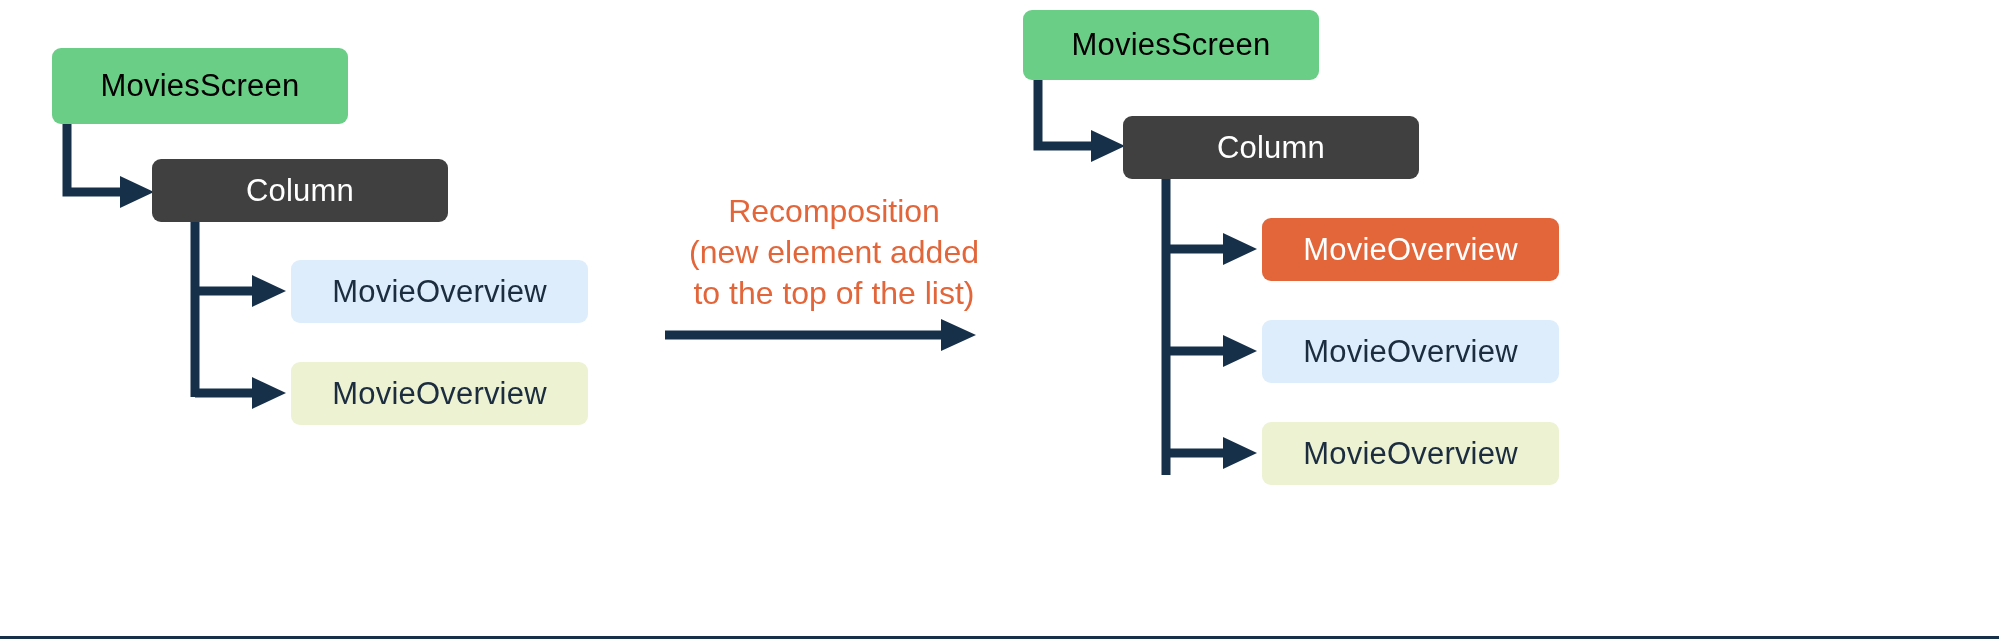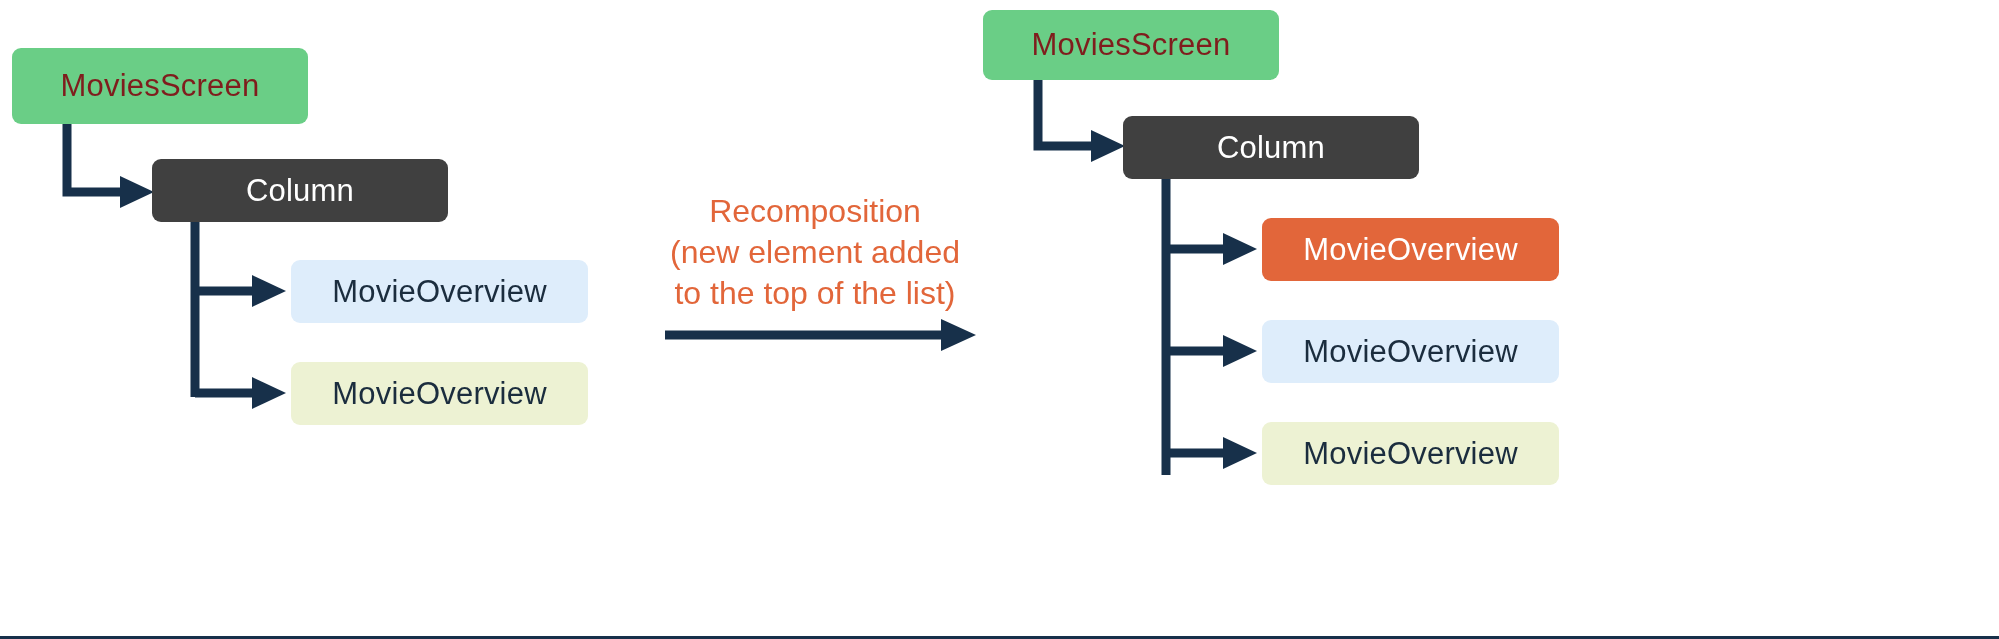--- a/index.html
+++ b/index.html
@@ -19,21 +19,21 @@
   .node {
     position: absolute;
     display: flex;
     align-items: center;
     justify-content: center;
     border-radius: 9px;
     font-size: 31px;
     letter-spacing: 0.2px;
     white-space: nowrap;
   }
-  .node-green  { background: #6ACE86; color: #7f1d1d; }
+  .node-green  { background: #6ACE86; color: #000000; margin-left: 40px; }
   .node-blue   { background: #404040; color: #ffffff; }
   .node-orange { background: #E2663A; color: #ffffff; }
   .node-lblue  { background: #DEEDFB; color: #1B2D3E; }
   .node-lime   { background: #EDF2D3; color: #1B2D3E; }
 
   .connector { position: absolute; }
   .connector svg { display: block; overflow: visible; }
 
   .caption {
     position: absolute;
@@ -89,21 +89,21 @@
     </div>
 
     <div class="node node-lime" style="left:291px; top:362px; width:297px; height:63px;">
       <span>MovieOverview</span>
     </div>
 
   </div>
 
   <div>
 
-    <div class="caption" style="left:665px; top:191px; width:300px;">Recomposition
+    <div class="caption" style="left:684px; top:191px; width:300px;">Recomposition
 (new element added
 to the top of the list)</div>
 
     <div class="connector" style="left:665px; top:318px;">
       <svg width="312" height="34" viewBox="0 0 312 34">
         <path d="M0,17 L282,17" fill="none" stroke="#17304A" stroke-width="9"></path>
         <path d="M276,1 L311,17 L276,33 Z" fill="#17304A"></path>
       </svg>
     </div>
 

